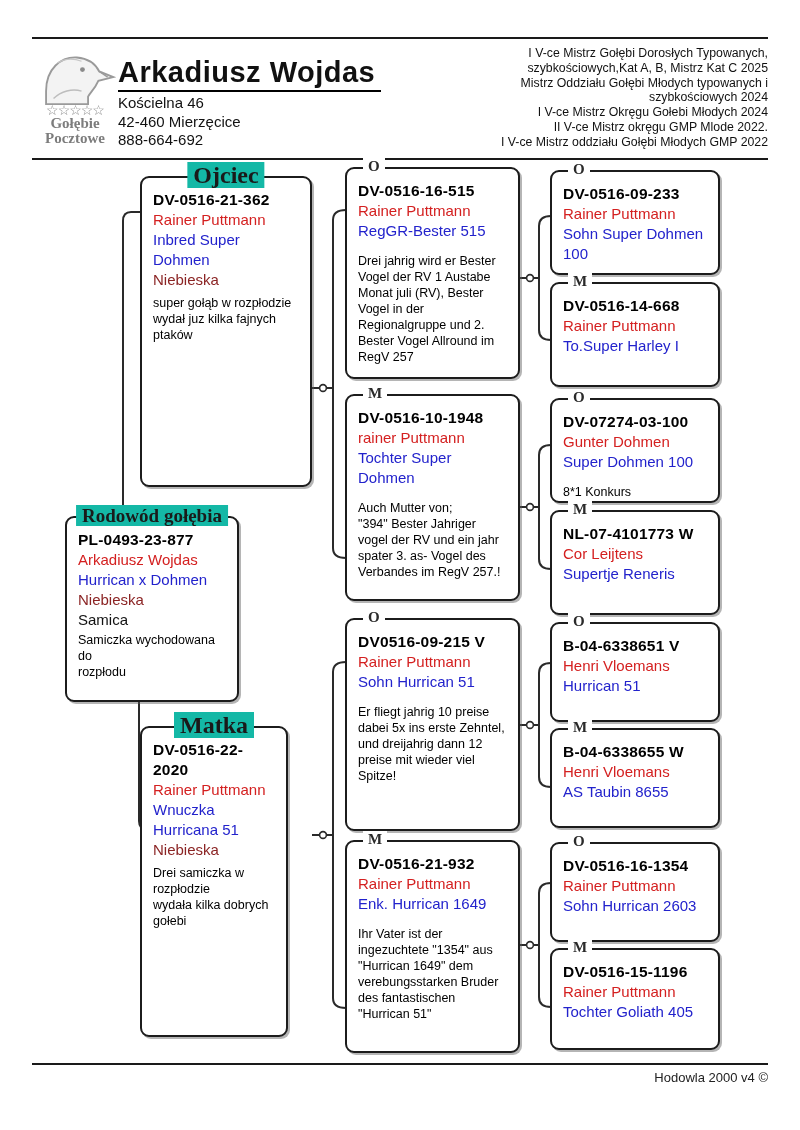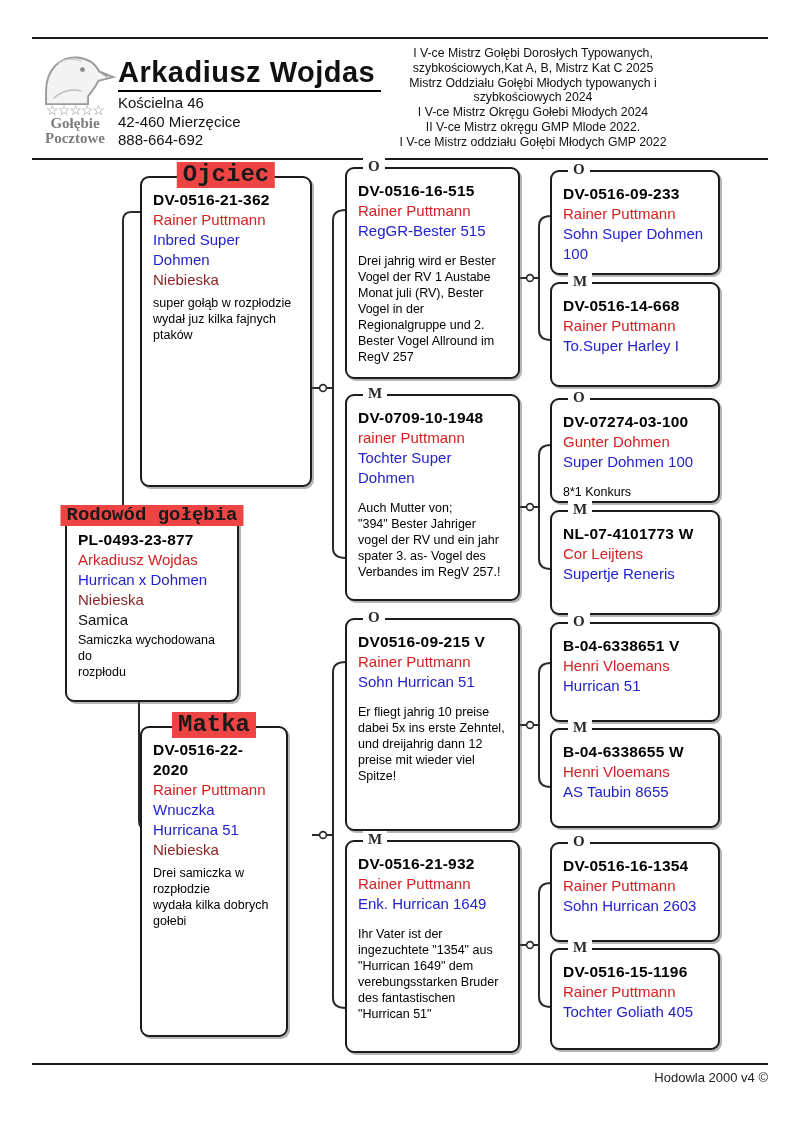--- a/index.html
+++ b/index.html
@@ -16,35 +16,35 @@
   }
   .rule{position:absolute;background:#1a1a1a;height:2px;}
   
   .logo{position:absolute;left:30px;top:50px;width:90px;text-align:center;}
   .logo svg{display:block;margin:0 auto;}
   .logo .stars{font-size:14px;color:#8a8a8a;letter-spacing:-1px;line-height:12px;margin-top:-2px;}
   .logo .lg-line{font-family:"Liberation Serif",serif;font-weight:bold;color:#7d7d7d;font-size:15px;line-height:15px;}
   .breeder{position:absolute;left:118px;top:56px;font-size:29px;font-weight:bold;
     border-bottom:2.5px solid #000;padding:0 6px 1px 0;letter-spacing:.5px;}
   .address{position:absolute;left:118px;top:94px;font-size:15px;line-height:18.5px;}
-  .achv{position:absolute;right:32px;top:46px;width:470px;text-align:center;
+  .achv{position:absolute;right:32px;top:46px;width:470px;text-align:right;
     font-size:12.3px;line-height:14.8px;color:#111;}
   
   .footer-text{position:absolute;right:32px;top:1070px;font-size:13px;color:#222;}
   
   .wires{position:absolute;left:0;top:0;z-index:1;}
   
   .pbox{
     position:absolute;z-index:2;background:#fff;border:2px solid #1c1c1c;border-radius:9px;
     box-shadow:2px 2px 0 rgba(90,90,90,.45);padding:12px 10px 0 11px;
   }
   .ptitle{
     position:absolute;top:-16px;left:50%;transform:translateX(-50%);
-    background:#ef4444;padding:0 6px;white-space:nowrap;
-    font-family:Liberation Mono, monospace;font-weight:bold;font-size:24px;line-height:26px;color:#1a1a1a;
+    background:#14b8a6;padding:0 6px;white-space:nowrap;
+    font-family:Liberation Serif, serif;font-weight:bold;font-size:24px;line-height:26px;color:#1a1a1a;
   }
   .ptitle.small{font-size:19px;top:-13px;line-height:21px;}
   .plabel{
     position:absolute;top:-11px;left:16px;background:#fff;padding:0 5px;
     font-family:"Liberation Serif",serif;font-weight:bold;font-size:15px;line-height:17px;color:#2a2a2a;
   }
   .ring{font-size:15.5px;font-weight:bold;color:#000;line-height:20px;letter-spacing:.2px;}
   .owner{font-size:15px;color:var(--red);line-height:20px;}
   .strain{font-size:15px;color:var(--blue);line-height:20px;}
   .feather{font-size:15px;color:var(--maroon);line-height:20px;}
@@ -156,21 +156,21 @@
   <div class="pbox g2" style="left:345px;top:167px;width:175px;height:212px;">
     <span class="plabel">O</span>
     <div class="ring">DV-0516-16-515</div>
     <div class="owner">Rainer Puttmann</div>
     <div class="strain">RegGR-Bester 515</div>
     <div class="comment">Drei jahrig wird er Bester Vogel der RV 1 Austabe Monat juli (RV), Bester Vogel in der Regionalgruppe und 2. Bester Vogel Allround im RegV 257</div>
   </div>
 
   <div class="pbox g2" style="left:345px;top:394px;width:175px;height:207px;">
     <span class="plabel">M</span>
-    <div class="ring">DV-0709-10-1948</div>
+    <div class="ring">DV-0516-10-1948</div>
     <div class="owner">rainer Puttmann</div>
     <div class="strain">Tochter Super Dohmen</div>
     <div class="comment">Auch Mutter von;
 "394" Bester Jahriger vogel der RV und ein jahr spater 3. as- Vogel des Verbandes im RegV 257.!</div>
   </div>
 
   <div class="pbox g2" style="left:345px;top:618px;width:175px;height:213px;">
     <span class="plabel">O</span>
     <div class="ring">DV0516-09-215 V</div>
     <div class="owner">Rainer Puttmann</div>

